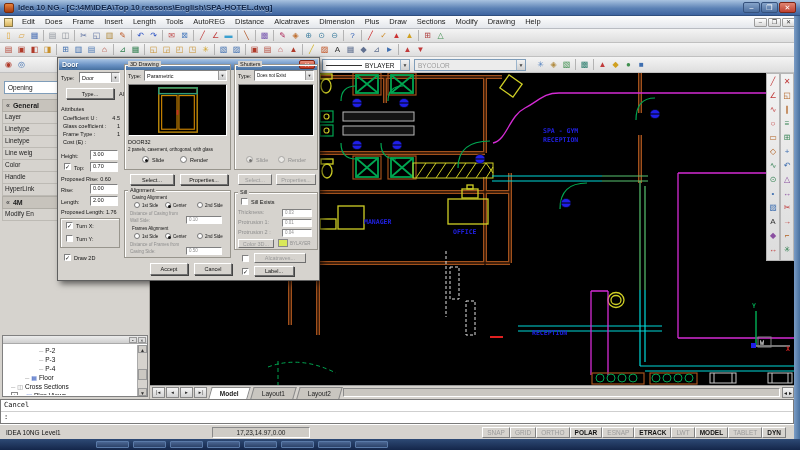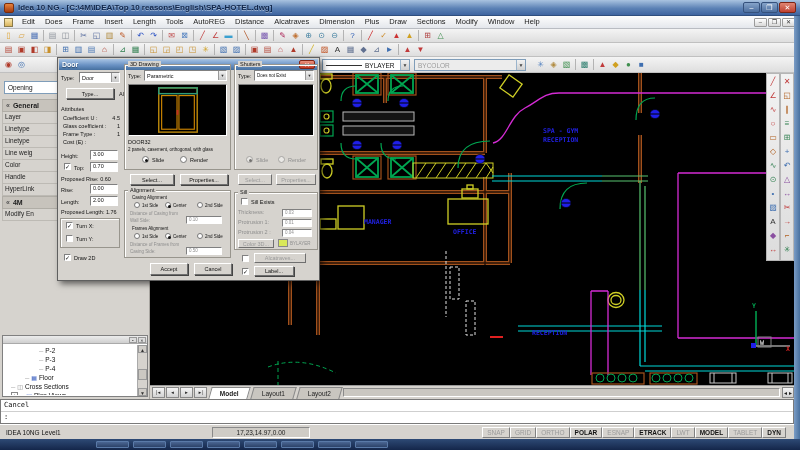--- a/index.html
+++ b/index.html
@@ -135,21 +135,21 @@
         <span class="menuitem">Length</span>
         <span class="menuitem">Tools</span>
         <span class="menuitem">AutoREG</span>
         <span class="menuitem">Distance</span>
         <span class="menuitem">Alcatraves</span>
         <span class="menuitem">Dimension</span>
         <span class="menuitem">Plus</span>
         <span class="menuitem">Draw</span>
         <span class="menuitem">Sections</span>
         <span class="menuitem">Modify</span>
-        <span class="menuitem">Window</span>
+        <span class="menuitem">Drawing</span>
         <span class="menuitem">Help</span>
       </span>
     <span class="mdibtns">
       <span class="mdibtn">–</span>
       <span class="mdibtn">❐</span>
       <span class="mdibtn">✕</span>
     </span>
   </div>
 
   <div class="tbar" id="tb1">

